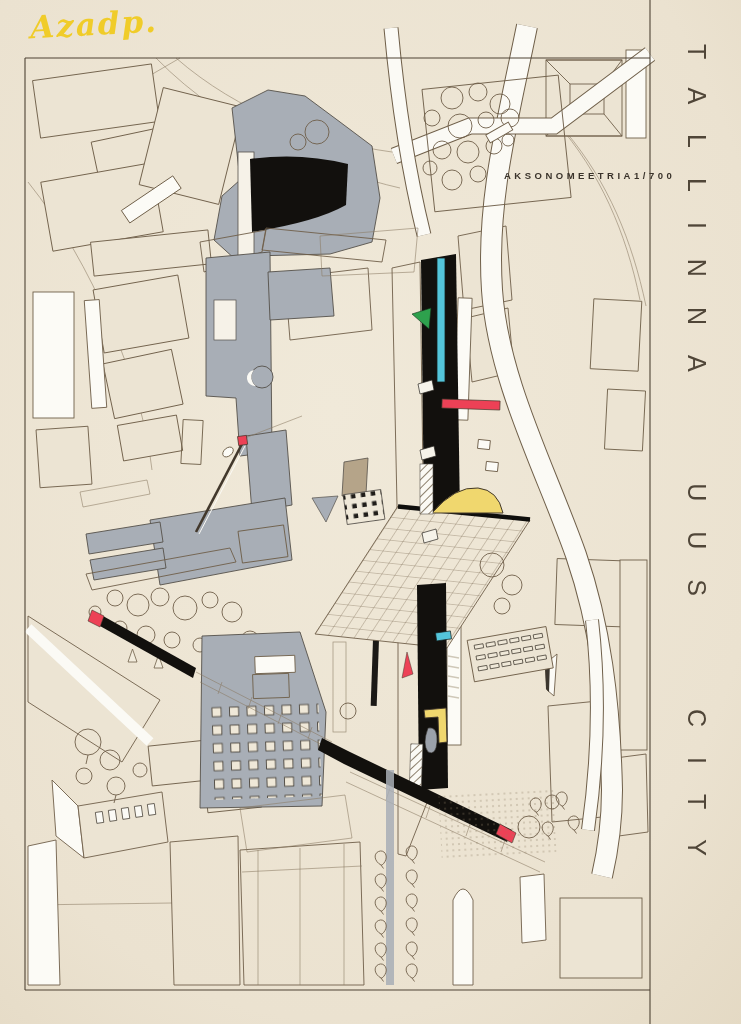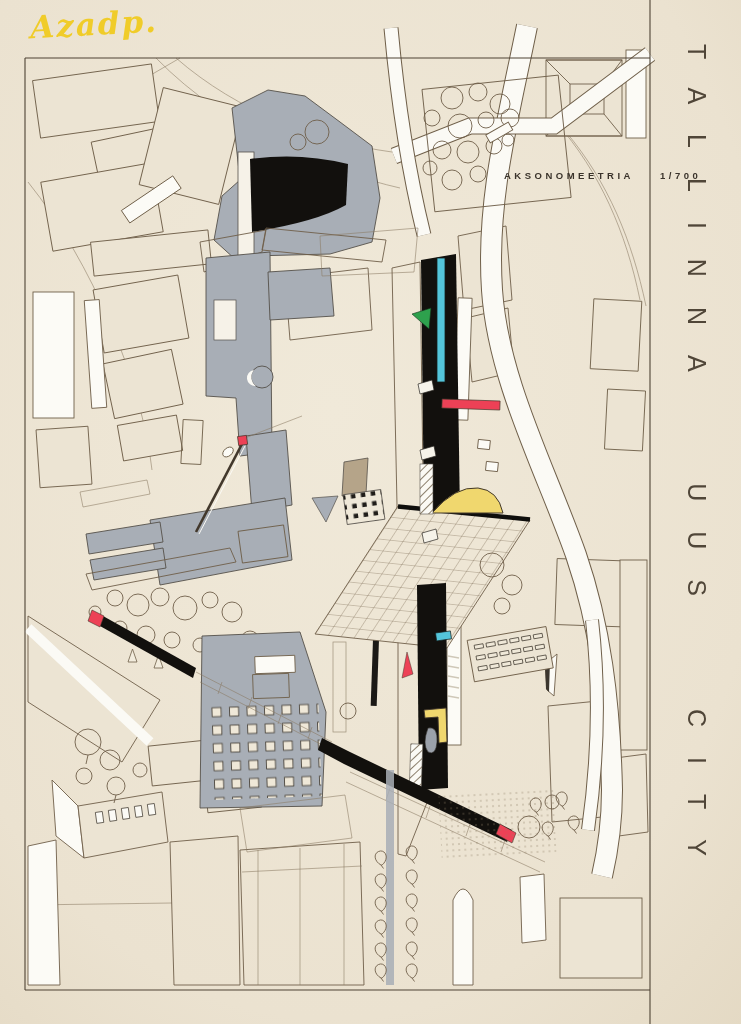--- a/index.html
+++ b/index.html
@@ -18,21 +18,21 @@
   .g{fill:#a8aeb6;stroke:#55504a;stroke-width:.9}
   .k{fill:#12100d;stroke:none}
   .frame{fill:none;stroke:#4e4334;stroke-width:1.1}
   .signature{
     position:absolute;left:30px;top:6px;
     font-family:"DejaVu Serif",serif;font-style:italic;font-weight:700;
     font-size:31px;color:#f0cc29;transform:rotate(-3deg);
     letter-spacing:2px;
   }
   .annotation{
-    position:absolute;left:504px;top:170px;display:flex;gap:26px;
+    position:absolute;left:504px;top:170px;display:flex;
     font-size:9.5px;font-weight:700;letter-spacing:3.5px;color:#3a332b;
   }
   .side-title{
     position:absolute;right:30px;top:44px;height:960px;
     writing-mode:vertical-rl;text-orientation:sideways;
     font-size:25px;font-weight:400;color:#43392c;
     letter-spacing:30px;word-spacing:46px;opacity:.92;
     white-space:pre;
   }
 </style>

